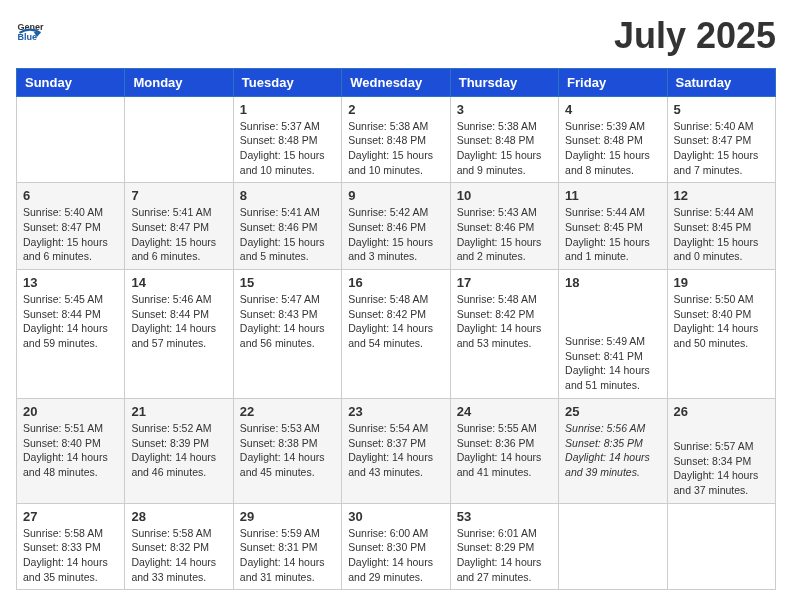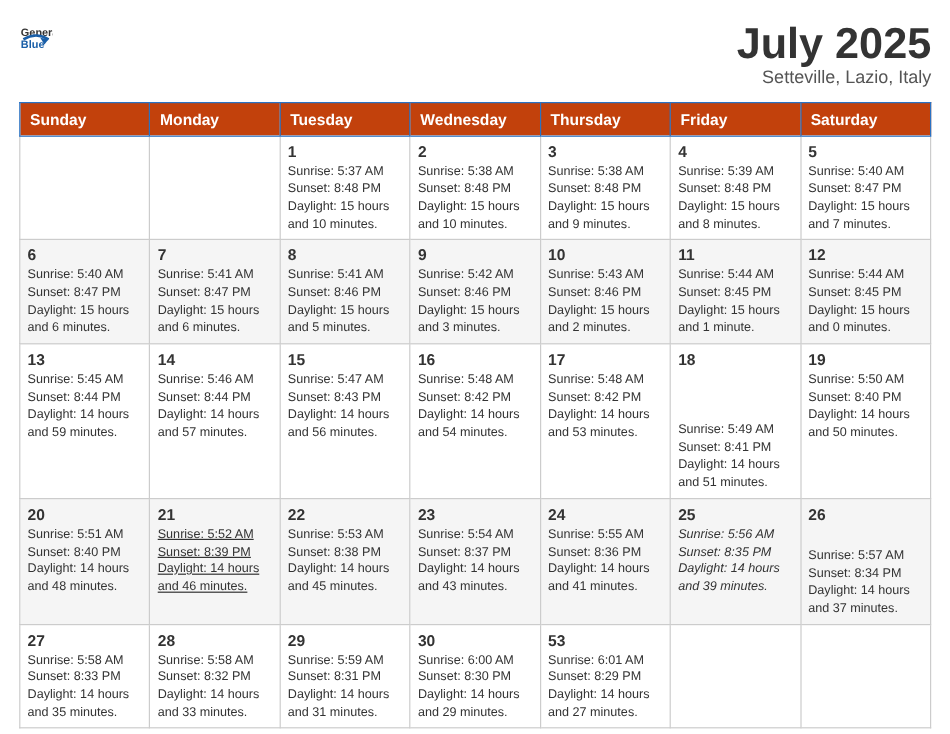--- a/index.html
+++ b/index.html
@@ -19,39 +19,39 @@
     .logo {
       display: flex;
       align-items: center;
       gap: 4px;
     }
     .logo-icon {
       width: 28px;
       height: 28px;
     }
     .title-block {
-      text-align: right;
+      text-align: center;
     }
     .month-title {
       font-size: 36px;
       font-weight: bold;
       color: #333;
       line-height: 1.1;
     }
     .location-subtitle {
       font-size: 15px;
       color: #555;
     }
     .calendar {
       width: 100%;
       border-collapse: collapse;
       border: 1px solid #ccc;
     }
     .calendar th {
-      background-color: #c2410c;
+      background-color: #1d4ed8;
       color: #fff;
       font-size: 13px;
       font-weight: bold;
       padding: 6px 8px;
       text-align: left;
       border: 1px solid #2a72c3;
     }
     .calendar td {
       border: 1px solid #ccc;
       vertical-align: top;
@@ -87,21 +87,20 @@
   <div class="logo">
     <svg class="logo-icon" viewBox="0 0 40 40">
       <text x="2" y="20" font-size="13" font-weight="bold" fill="#333" font-family="Arial">General</text>
       <path d="M5 24 Q20 15 35 24" stroke="#1a5fa8" stroke-width="3" fill="none"></path>
       <path d="M25 22 L35 24 L30 30" fill="#1a5fa8"></path>
       <text x="2" y="34" font-size="13" font-weight="bold" fill="#1a5fa8" font-family="Arial">Blue</text>
     </svg>
   </div>
   <div class="title-block">
     <div class="month-title">July 2025</div>
-    <div class="location-subtitle">Setteville, Lazio, Italy</div>
   </div>
 </div>
 
 <table class="calendar">
   <thead>
     <tr>
       <th>Sunday</th>
       <th>Monday</th>
       <th>Tuesday</th>
       <th>Wednesday</th>
@@ -235,21 +234,21 @@
       </tr>
       <tr>
         <td>
           <span class="day-number">20</span>
           <div class="cell-text" style="white-space: pre-line;">Sunrise: 5:51 AM
 Sunset: 8:40 PM
 Daylight: 14 hours and 48 minutes.</div>
         </td>
         <td>
           <span class="day-number">21</span>
-          <div class="cell-text" style="white-space: pre-line; text-decoration: underline;">Sunrise: 5:52 AM
+          <div class="cell-text" style="white-space: pre-line;">Sunrise: 5:52 AM
 Sunset: 8:39 PM
 Daylight: 14 hours and 46 minutes.</div>
         </td>
         <td>
           <span class="day-number">22</span>
           <div class="cell-text" style="white-space: pre-line;">Sunrise: 5:53 AM
 Sunset: 8:38 PM
 Daylight: 14 hours and 45 minutes.</div>
         </td>
         <td>

